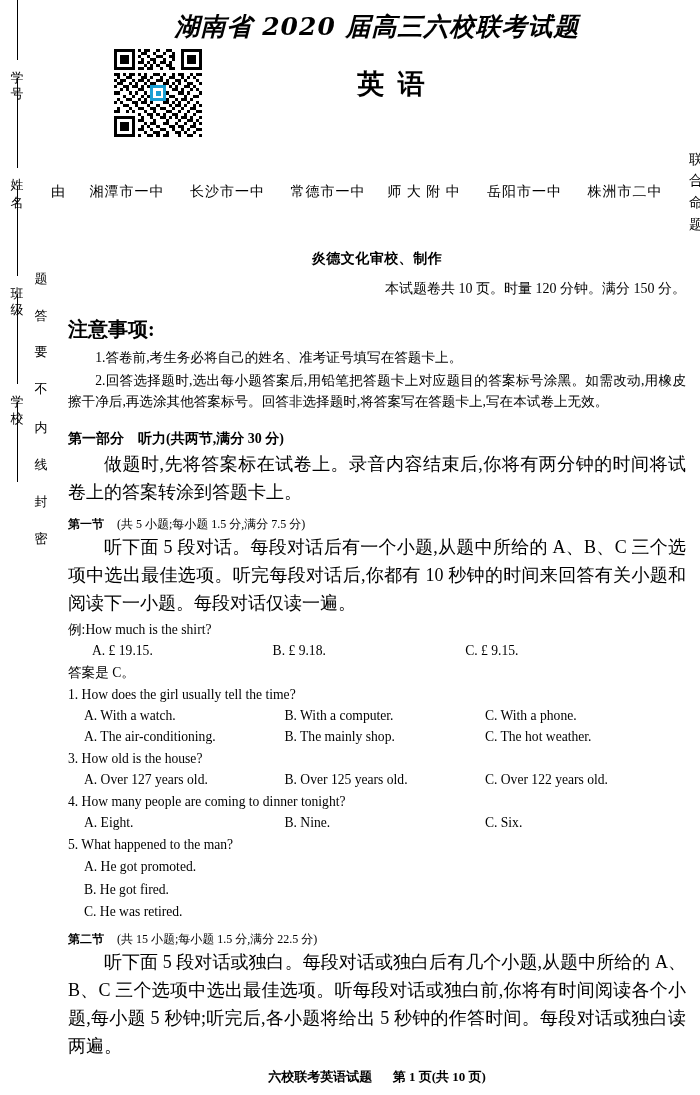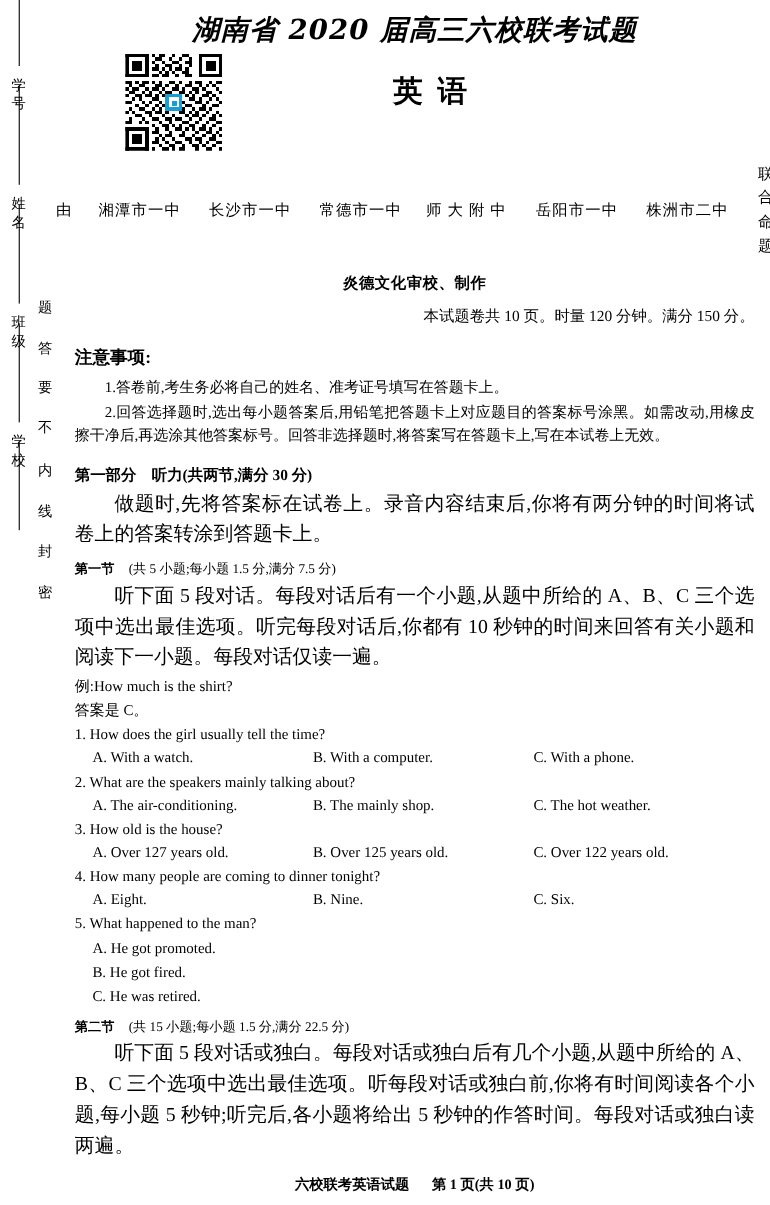--- a/index.html
+++ b/index.html
@@ -124,21 +124,21 @@
     margin-top: 12px;
     letter-spacing: 0.5px;
   }
   .meta {
     text-align: right;
     font-size: 14px;
     margin-top: 9px;
   }
   .notice-title {
     font-weight: bold;
-    font-size: 16px;
+    font-size: 20px;
     margin-top: 14px;
   }
   .indent1 { text-indent: 2em; }
   .notice-p {
     font-size: 13.6px;
     margin-top: 2px;
     text-align: justify;
   }
   .sec-head {
     font-weight: bold;
@@ -493,36 +493,37 @@
 
     <div class="subsec">
       <span>第一节</span>
       <span class="normal" style="padding-left:10px">(共 5 小题;每小题 1.5 分,满分 7.5 分)</span>
     </div>
     <div class="para indent1">听下面 5 段对话。每段对话后有一个小题,从题中所给的 A、B、C 三个选项中选出最佳选项。听完每段对话后,你都有 10 秒钟的时间来回答有关小题和阅读下一小题。每段对话仅读一遍。</div>
 
     <div class="q-line">
       <span>例:</span><span>How much is the shirt?</span>
     </div>
+    <div class="opts example">
+      <div class="o">A. £ 19.15.</div>
+      <div class="o">B. £ 9.18.</div>
+      <div class="o">C. £ 9.15.</div>
+    </div>
     <div class="q-line">答案是 C。</div>
 
     <div class="q-line">
       <span>1.</span>
       <span>How does the girl usually tell the time?</span>
     </div>
     <div class="opts">
       <div class="o">A. With a watch.</div>
       <div class="o">B. With a computer.</div>
       <div class="o">C. With a phone.</div>
     </div>
 
-    <div class="q-line">
-      <span>2.</span>
-      <span>What are the speakers mainly talking about?</span>
-    </div>
     <div class="opts">
       <div class="o">A. The air-conditioning.</div>
       <div class="o">B. The mainly shop.</div>
       <div class="o">C. The hot weather.</div>
     </div>
 
     <div class="q-line">
       <span>3.</span>
       <span>How old is the house?</span>
     </div>

